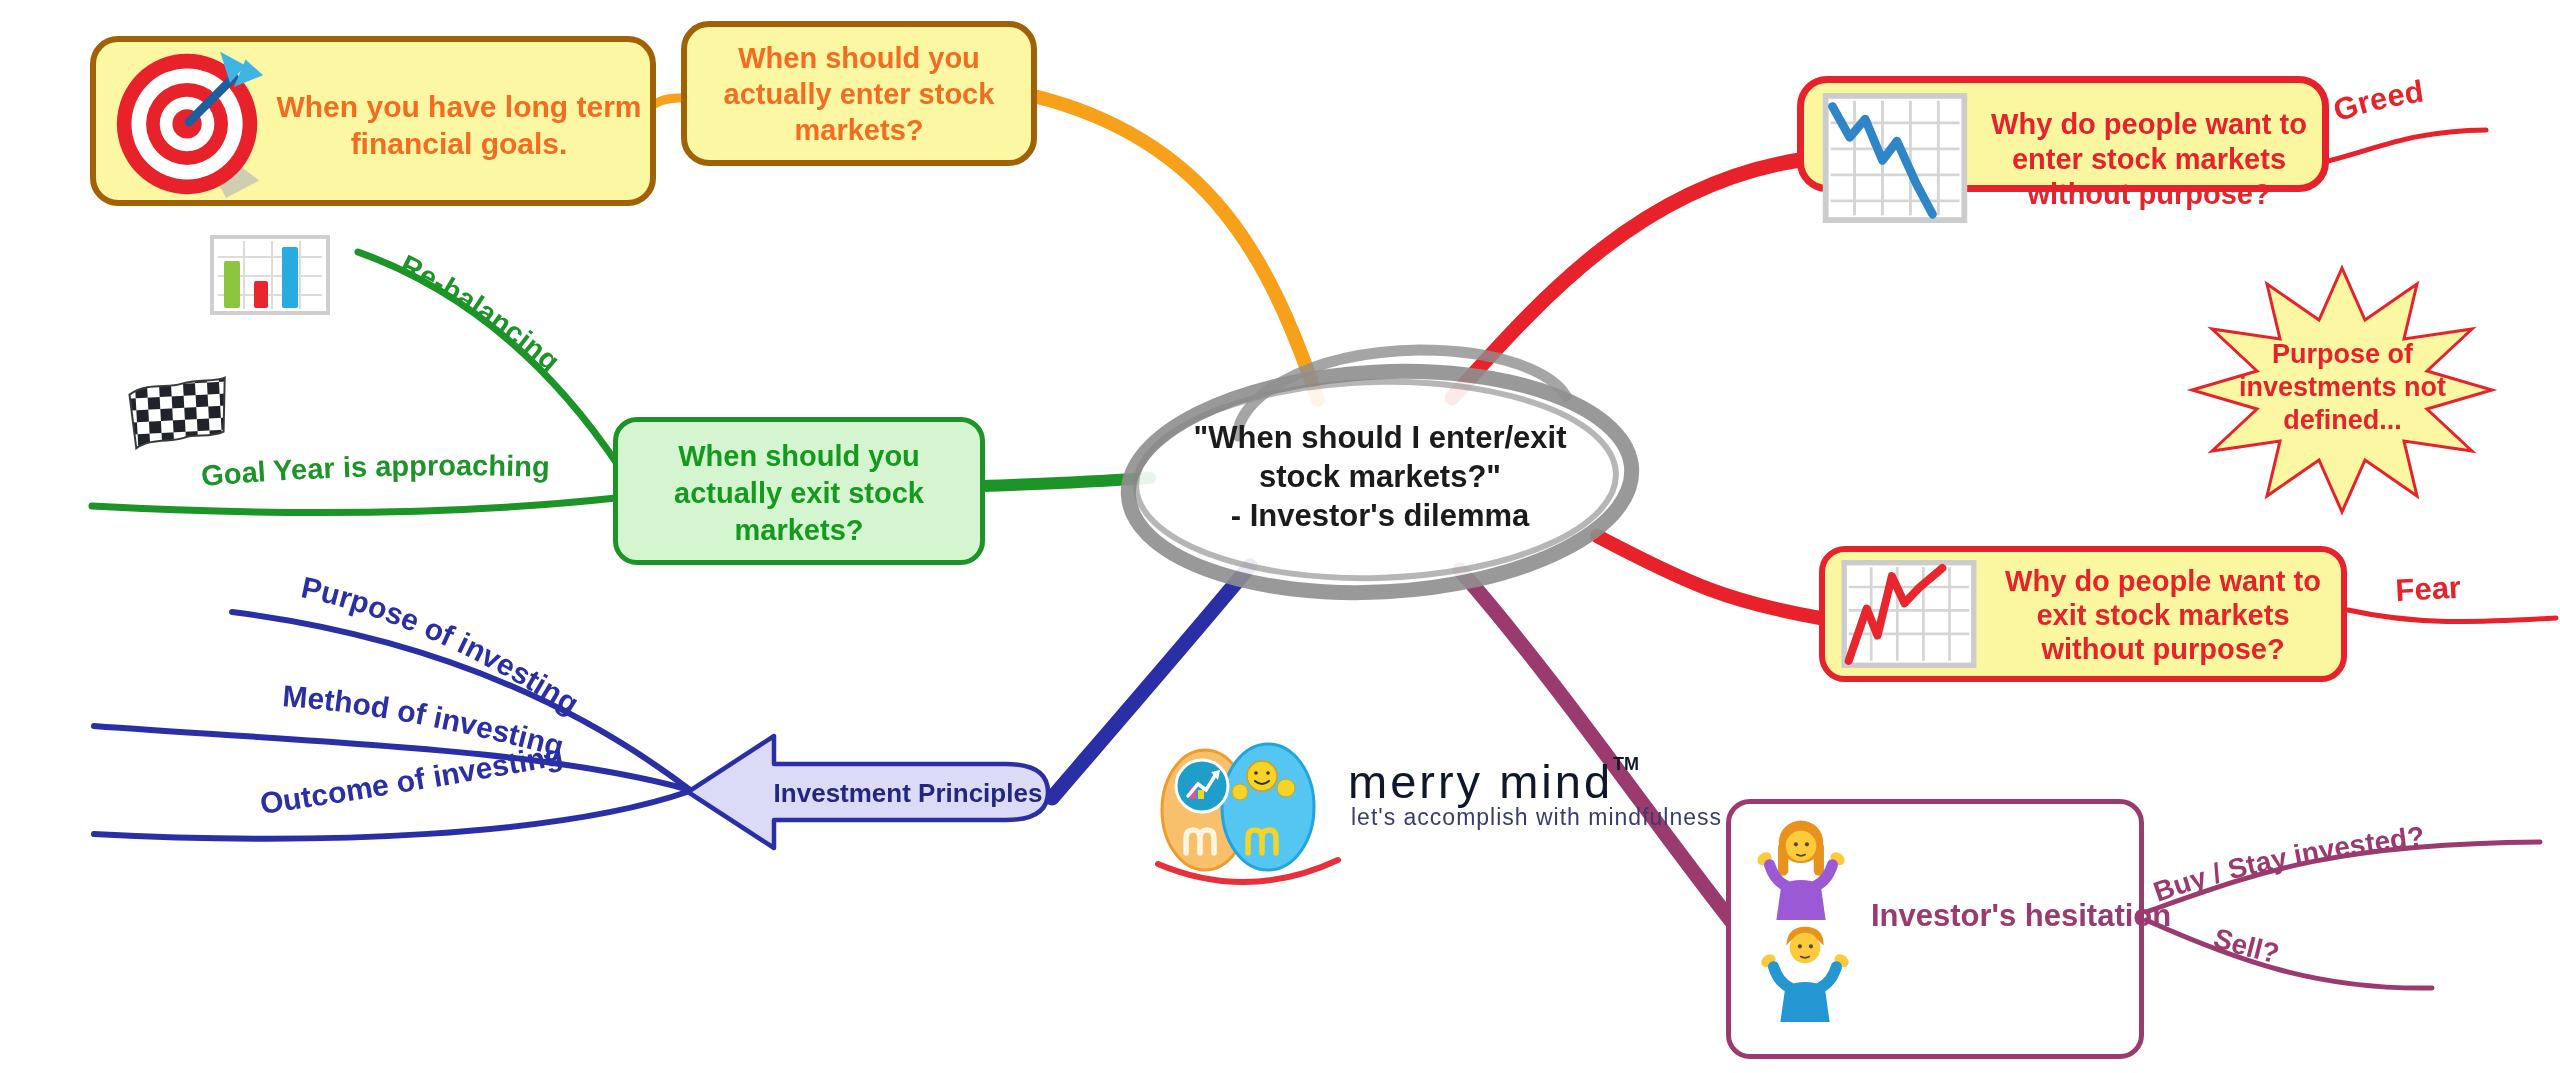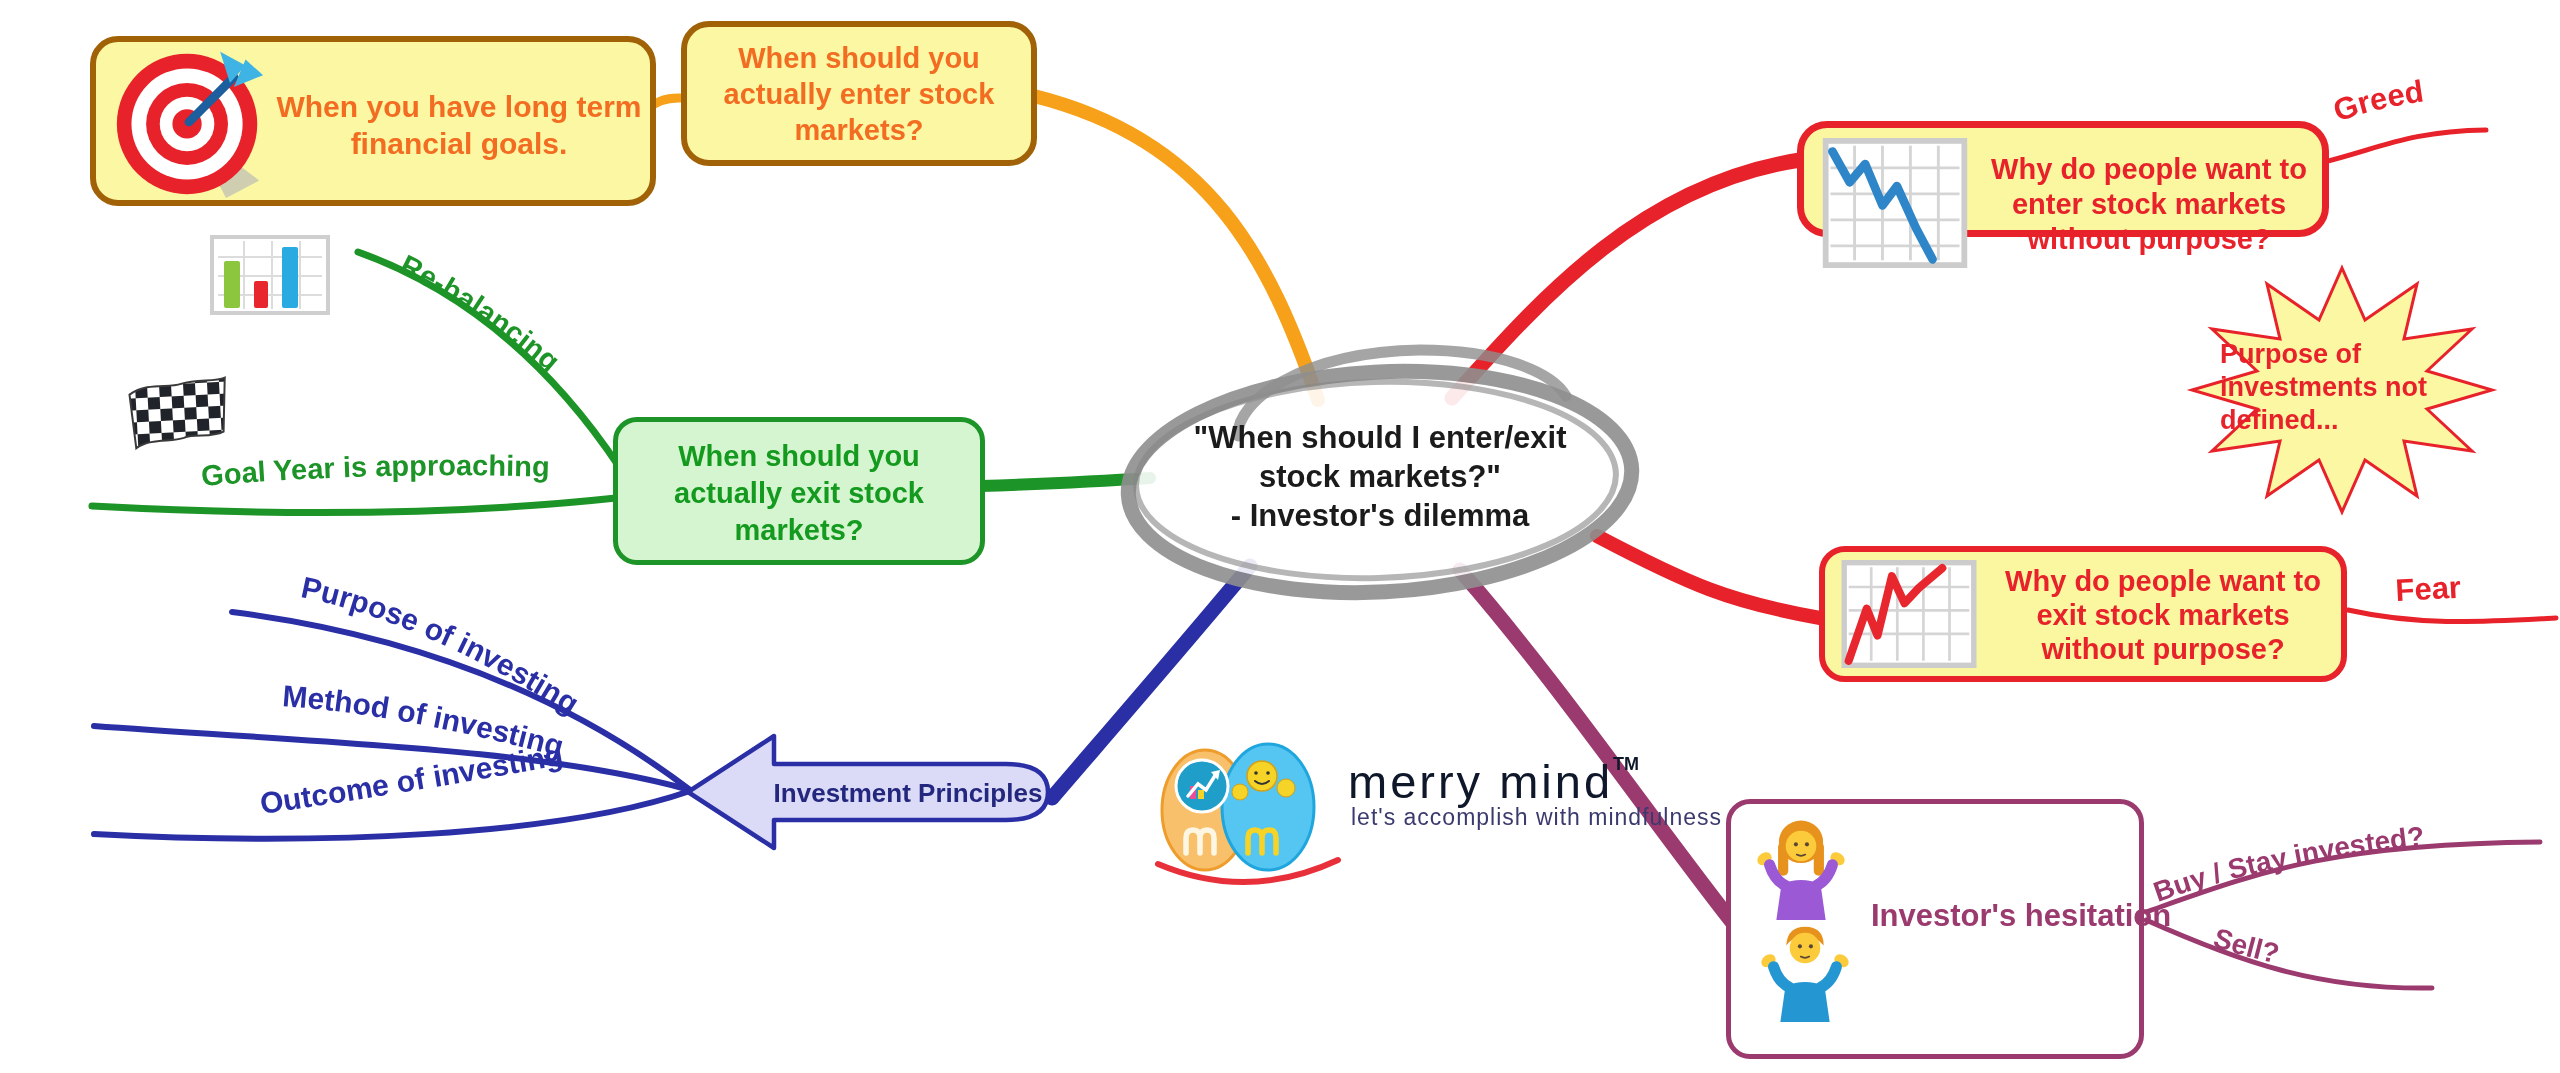--- a/index.html
+++ b/index.html
@@ -16,21 +16,21 @@
   .rtext{color:#E8222A;}
   
   .gbox{background:#D5F5D0;border:5px solid #1D9427;border-radius:24px;}
   .gtext{color:#149A1E;}
   
   .pbox{background:#ffffff;border:5px solid #9B3A6E;border-radius:24px;}
   .ptext{color:#9B3A6E;}
   .icon{position:absolute;}
   .center-text{position:absolute;z-index:3;text-align:center;color:#1b1b1b;font-weight:bold;
                font-size:31px;line-height:39px;}
-  .star-text{position:absolute;z-index:3;color:#E8222A;font-weight:bold;
+  .star-text{position:absolute;z-index:3;text-align:center;color:#E8222A;font-weight:bold;
              font-size:27px;line-height:33px;}
   .arrow-text{position:absolute;z-index:3;text-align:center;color:#23277E;font-weight:bold;font-size:26px;}
   
   .lbl-green{fill:#1D9427;font-family:"Liberation Sans","DejaVu Sans",sans-serif;font-weight:bold;font-size:29px;}
   .lbl-blue{fill:#2A2FA6;font-family:"Liberation Sans","DejaVu Sans",sans-serif;font-weight:bold;font-size:30px;}
   .lbl-purple{fill:#9B3A6E;font-family:"Liberation Sans","DejaVu Sans",sans-serif;font-weight:bold;font-size:28px;}
   .lbl-red{fill:#E8222A;font-family:"Liberation Sans","DejaVu Sans",sans-serif;font-weight:bold;font-size:31px;}
   
   .logo-brand{position:absolute;z-index:3;color:#0f172a;font-weight:500;font-size:47px;letter-spacing:3px;}
   .logo-tm{font-size:18px;font-weight:bold;vertical-align:28px;letter-spacing:0;}
@@ -165,21 +165,21 @@
   </div>
 
   <div class="icon node" style="left:125px;top:372px;width:110px;height:100px;">
     <svg viewBox="0 0 110 100" width="110" height="100">
       <g transform="rotate(-3 55 50)">
         <path d="M 6,20 C 25,8 45,16 58,12 C 75,8 92,12 102,8 L 98,62 C 85,68 70,62 58,66 C 45,70 25,64 10,74 Z" fill="url(#chk)" stroke="#3a3a3a" stroke-width="2"></path>
       </g>
     </svg>
   </div>
 
-  <div class="node rbox" style="left:1797px;top:76px;width:532px;height:116px;margin-top:45px;">
+  <div class="node rbox" style="left:1797px;top:76px;width:532px;height:116px;">
     <div class="icon" style="left:16px;top:10px;width:150px;height:130px;">
       <svg viewBox="0 0 150 135" width="150" height="130">
         <rect x="3" y="3" width="144" height="129" fill="#ffffff" stroke="#cccccc" stroke-width="6"></rect>
         <g stroke="#d5d5d5" stroke-width="3">
           <line x1="33" y1="8" x2="33" y2="127"></line>
             <line x1="62" y1="8" x2="62" y2="127"></line>
           <line x1="91" y1="8" x2="91" y2="127"></line>
             <line x1="120" y1="8" x2="120" y2="127"></line>
           <line x1="8" y1="31" x2="142" y2="31"></line>
             <line x1="8" y1="58" x2="142" y2="58"></line>

